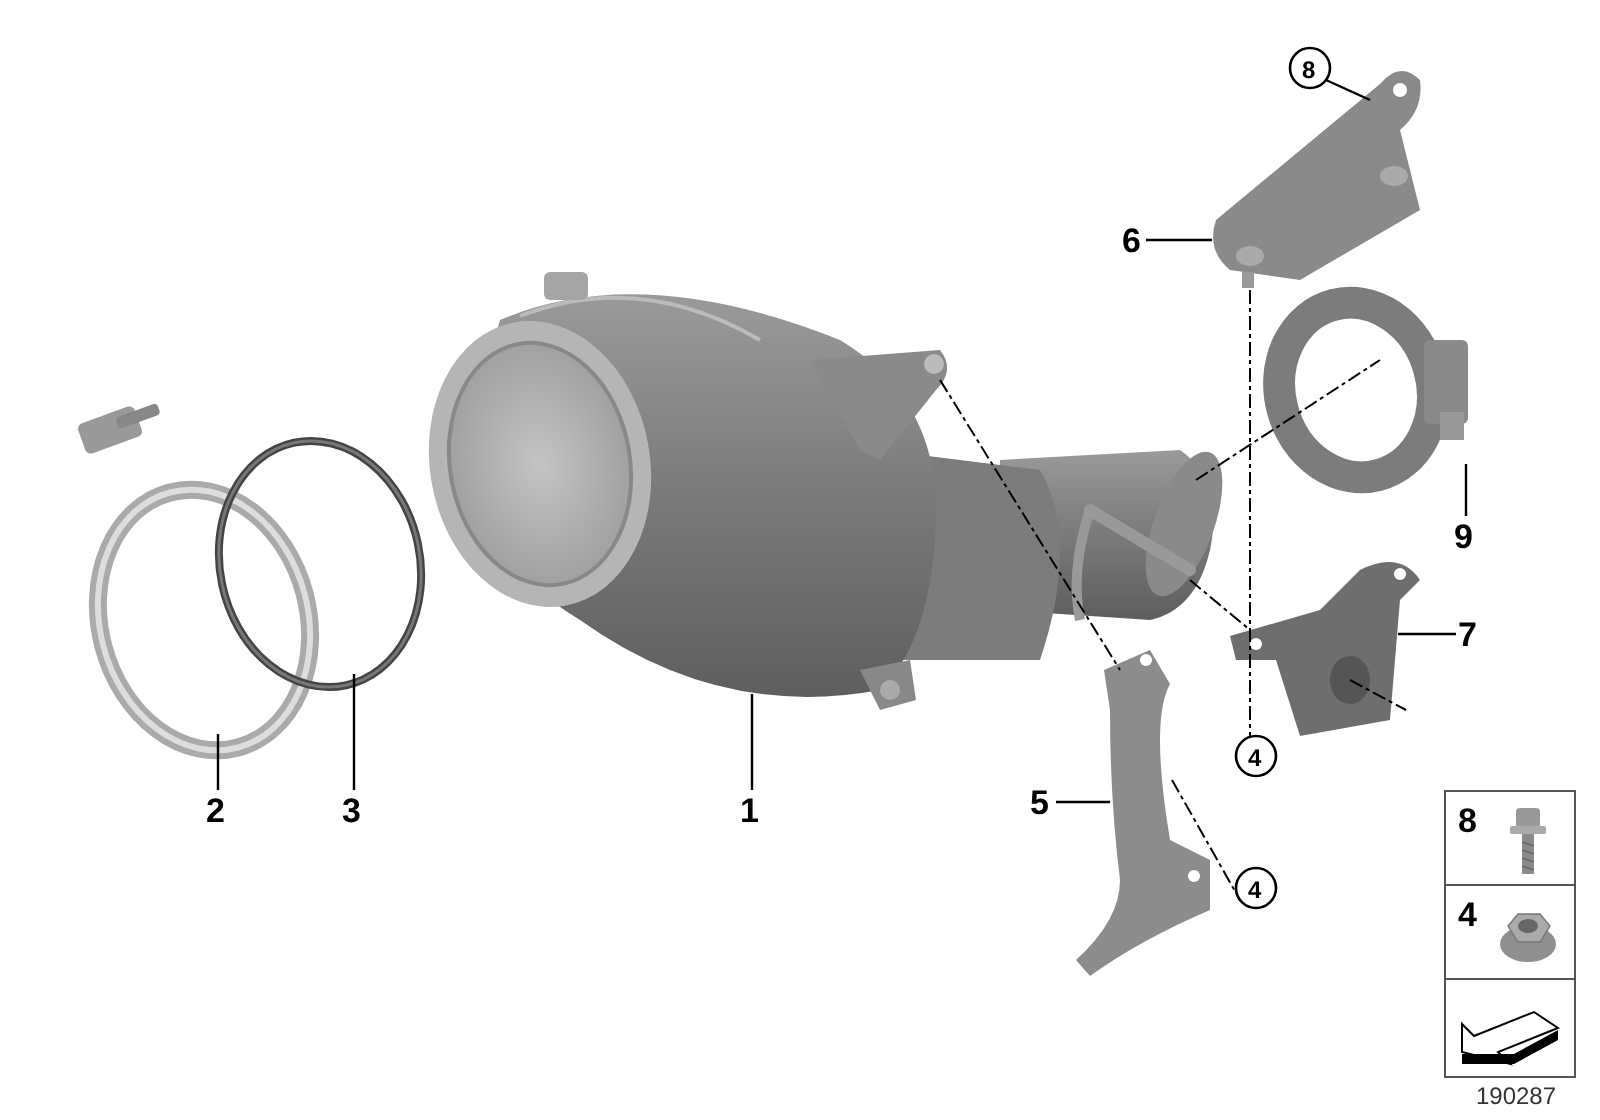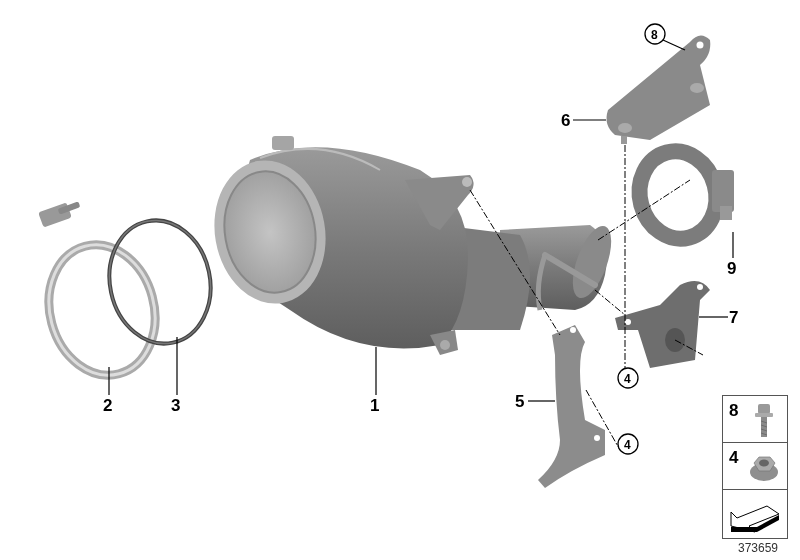--- a/index.html
+++ b/index.html
@@ -157,13 +157,13 @@
   </div>
   <div class="legend-cell" style="top:94px; border-bottom:none;">
     <svg width="64" height="47">
       <path d="M8 36 L8 22 L14 28 L44 16 L56 24 L26 36 L32 42 Z" fill="#fff" stroke="#000" stroke-width="1"></path>
       <path d="M8 37 L34 37 L34 42 L8 42 Z" fill="#000"></path>
       <path d="M34 37 L56 25 L56 30 L34 42 Z" fill="#000"></path>
     </svg>
   </div>
 </div>
 
-<div class="catalog-no">373659</div>
+<div class="catalog-no">190287</div>
 
 </body></html>

